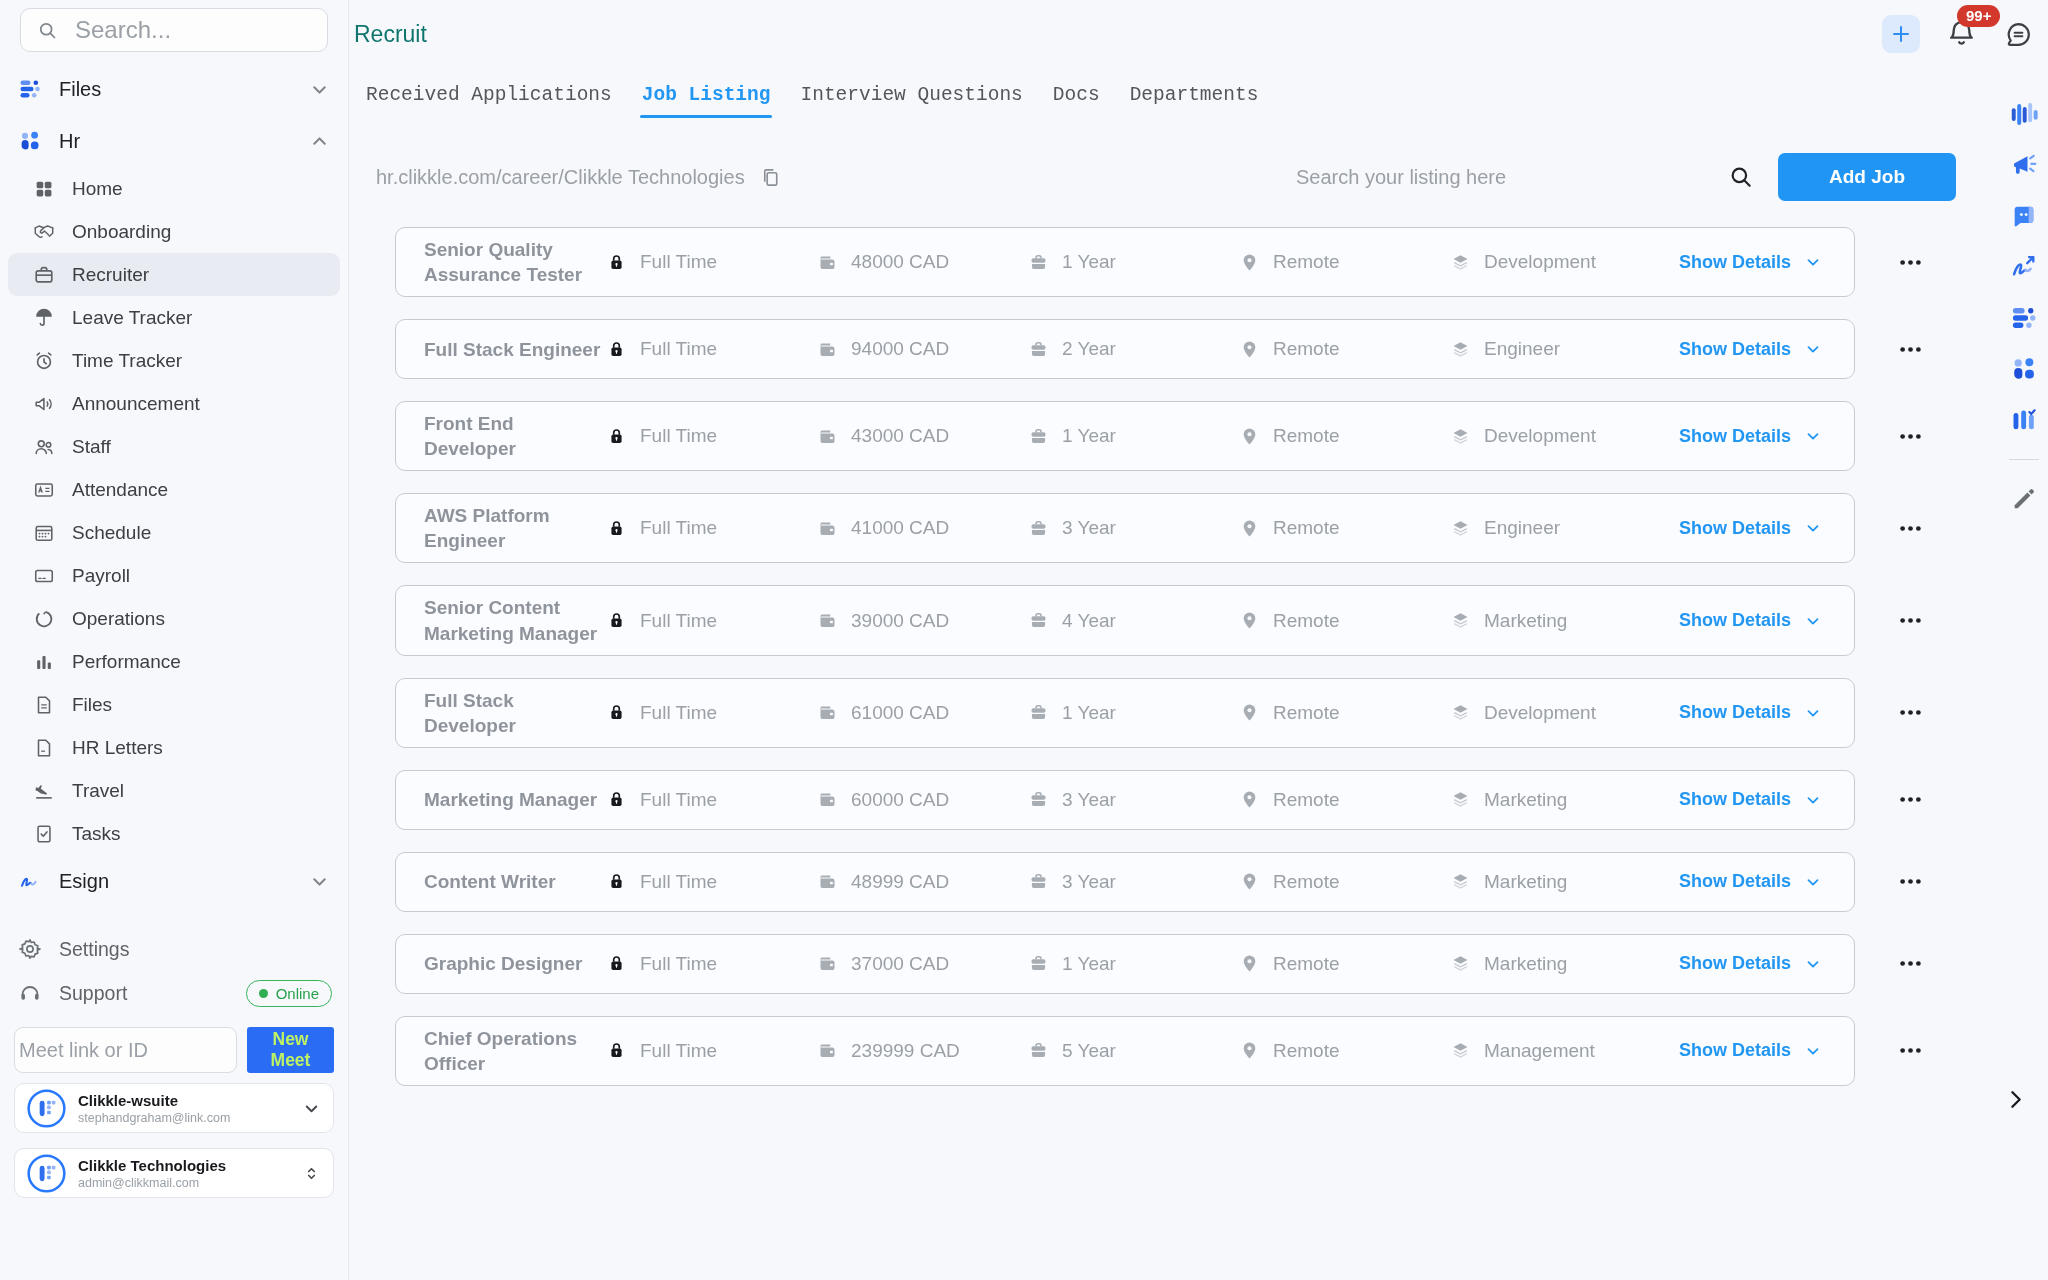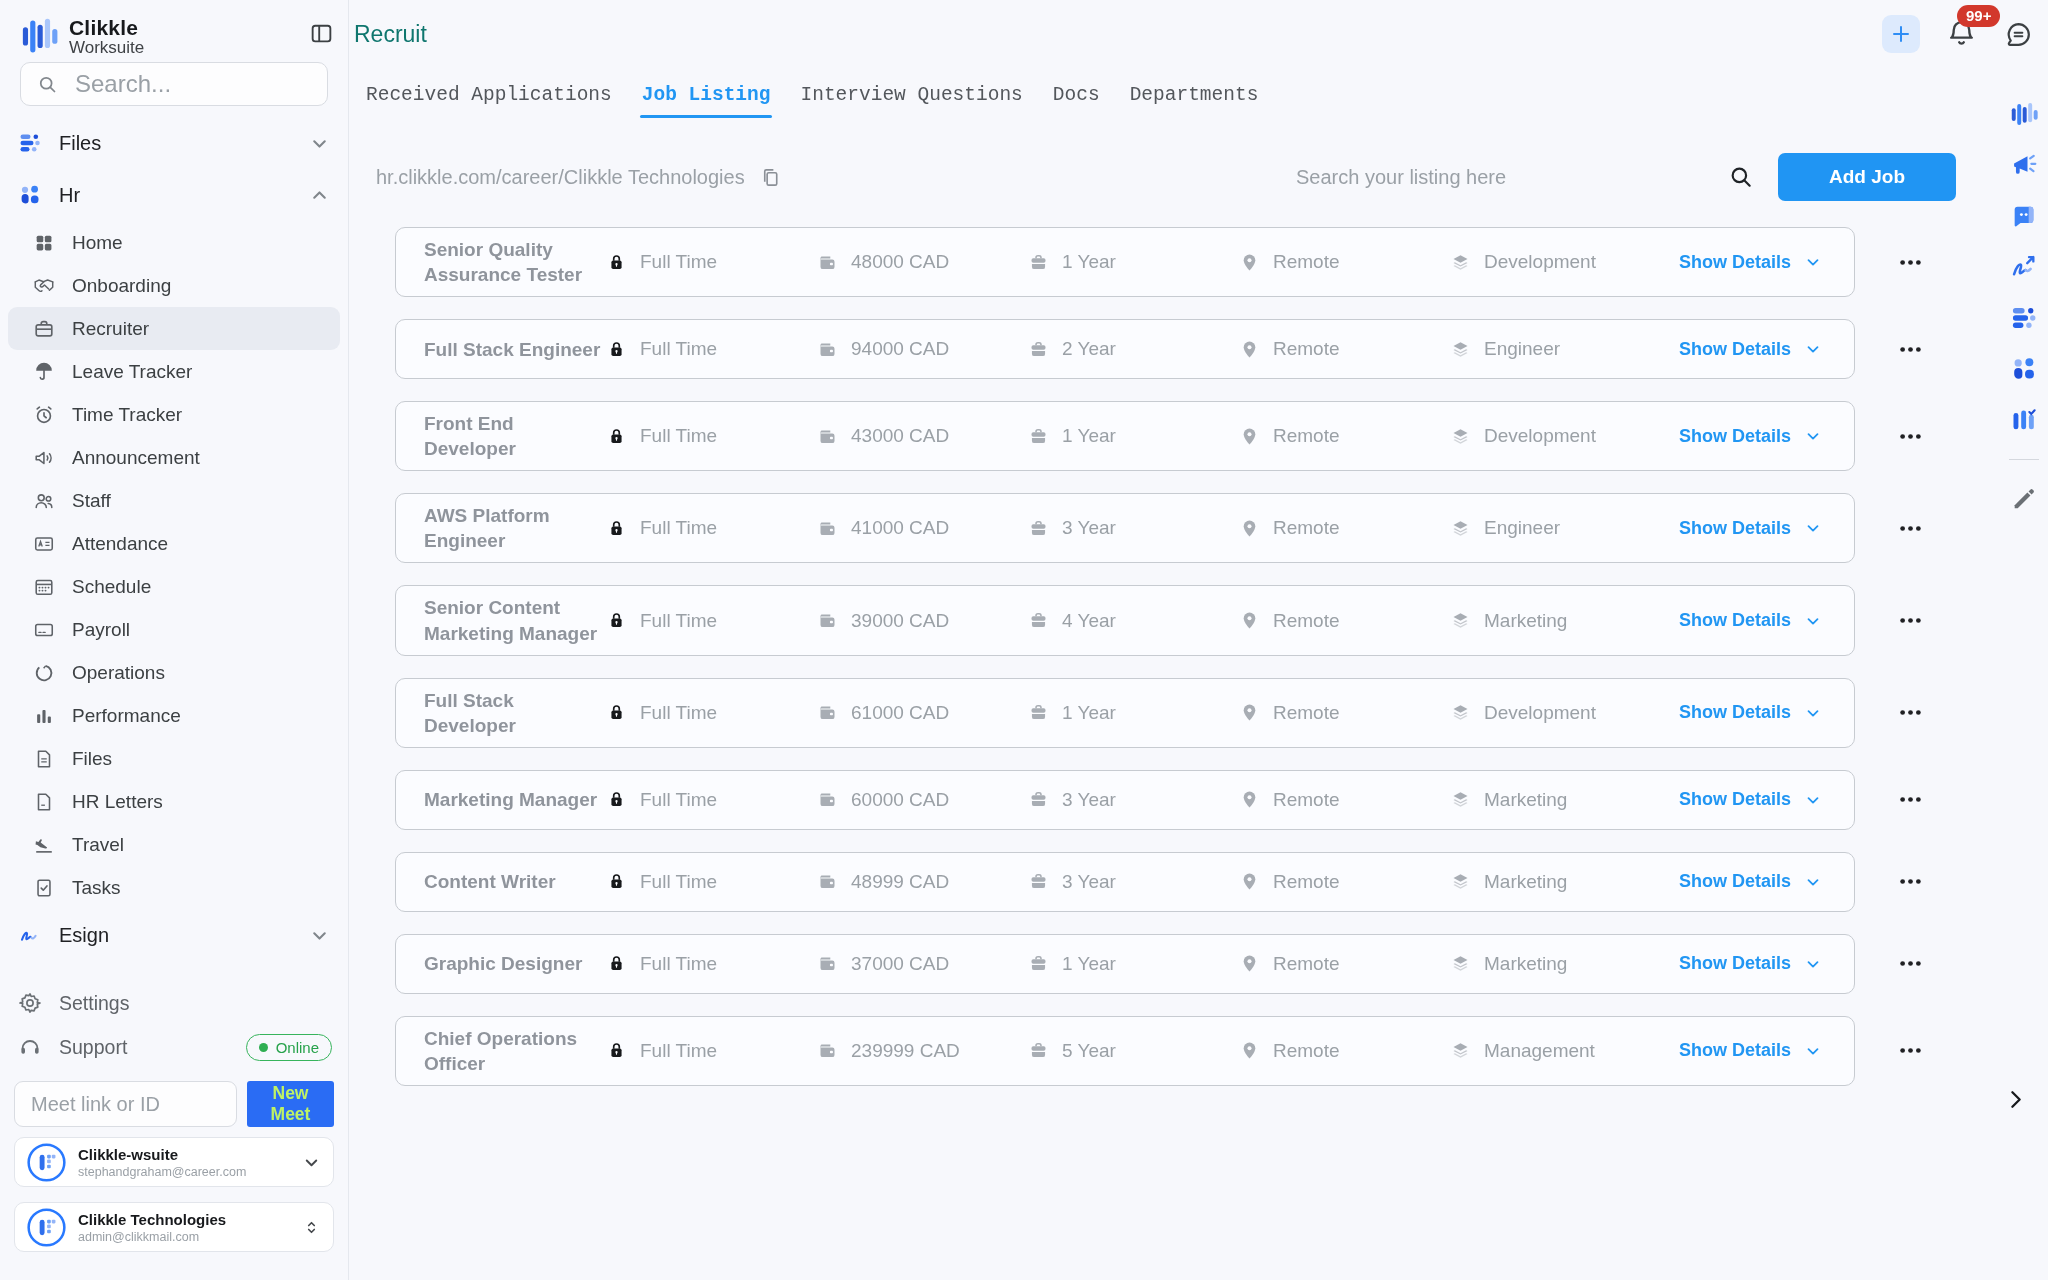--- a/index.html
+++ b/index.html
@@ -40,21 +40,21 @@
   .side-footer{margin-top:20px;}
   .foot-item{height:44px;display:flex;align-items:center;gap:17px;padding:0 16px 0 18px;
              color:#5f6368;font-size:19.5px;cursor:pointer;}
   .foot-item .ic{width:24px;height:24px;color:#6b7075;}
   .online-badge{margin-left:auto;display:flex;align-items:center;gap:8px;border:1.5px solid #37b45c;
                 border-radius:999px;padding:4px 12px;color:#27a24b;font-size:15px;}
   .online-dot{width:9px;height:9px;border-radius:50%;background:#2fae52;}
 
   .meet-row{display:flex;gap:10px;margin:12px 14px 0;}
   .meet-input{flex:1;min-width:0;height:44px;border:1px solid #d9dce2;border-radius:9px;background:#fdfdfe;
-              padding:0 16px;font-size:20px;color:#0f766e;outline:none;}
+              padding:0 4px;font-size:20px;color:#0f766e;outline:none;}
   .meet-btn{width:87px;height:46px;background:#2a6cf4;color:#bef264;border:none;border-radius:3px;
             font-size:17.5px;font-weight:700;}
 
   .accounts{margin:10px 14px 0;display:flex;flex-direction:column;gap:15px;}
   .account{height:48px;background:#fff;border:1px solid #e2e5eb;border-radius:10px;
            display:flex;align-items:center;gap:12px;padding:0 12px;cursor:pointer;}
   .avatar{width:39px;height:39px;}
   .acc-meta{display:flex;flex-direction:column;}
   .acc-name{font-size:15px;font-weight:700;color:#17191c;}
   .acc-email{font-size:12.5px;color:#9aa0a6;margin-top:2px;}
@@ -109,41 +109,20 @@
               align-items:center;gap:23px;}
   .rail-btn{width:28px;height:28px;background:none;border:none;padding:0;}
   .rail-divider{width:30px;height:1px;background:#d5d8de;margin:2px 0;}
 </style>
 </head>
 <body>
 
 <div class="app">
 
   <aside class="sidebar">
-    <div class="brand-row">
-      <span class="ic logo">
-          <svg viewBox="0 0 44 48">
-            <rect x="1" y="14" width="6" height="21" rx="3" fill="#2a5bd7"></rect>
-            <rect x="9.5" y="6" width="6" height="37" rx="3" fill="#3b82f6"></rect>
-            <rect x="18" y="11" width="6" height="27" rx="3" fill="#2a5bd7"></rect>
-            <rect x="26.5" y="4" width="6" height="34" rx="3" fill="#a9c6fb"></rect>
-            <rect x="35" y="16" width="6" height="17" rx="3" fill="#6ea1f7"></rect>
-          </svg>
-        </span>
-      <span class="brand-text">
-        <span class="brand-name">Clikkle</span>
-        <span class="brand-suite">Worksuite</span>
-      </span>
-      <button class="panel-toggle ic">
-          <svg viewBox="0 0 24 24" fill="none" stroke="currentColor" stroke-width="1.8">
-            <rect x="3.5" y="4.5" width="17" height="15" rx="2.5"></rect>
-            <path d="M9.8 4.5v15"></path>
-          </svg>
-        </button>
-    </div>
 
     <label class="side-search">
       <span class="ic">
           <svg viewBox="0 0 24 24" fill="none" stroke="currentColor" stroke-width="2" stroke-linecap="round">
             <circle cx="10.5" cy="10.5" r="6.2"></circle>
             <path d="M15.2 15.2 20 20"></path>
           </svg>
         </span>
       <input placeholder="Search..." style="">
     </label>
@@ -394,21 +373,21 @@
               <circle cx="20" cy="20" r="18.3" fill="#fff" stroke="#2979ff" stroke-width="2.6"></circle>
               <rect x="13" y="12" width="5" height="16" rx="2.5" fill="#2f6fed"></rect>
               <rect x="20.6" y="12" width="3.8" height="3.8" rx="1.1" fill="#6ea1f7"></rect>
               <rect x="25.4" y="12" width="3.8" height="3.8" rx="1.1" fill="#93b4f8"></rect>
               <rect x="20.6" y="17" width="3.8" height="3.8" rx="1.1" fill="#93b4f8"></rect>
               <rect x="20.6" y="22.2" width="3.8" height="3.8" rx="1.1" fill="#6ea1f7"></rect>
             </svg>
           </span>
           <div class="acc-meta">
             <div class="acc-name">Clikkle-wsuite</div>
-            <div class="acc-email">stephandgraham@career.com</div>
+            <div class="acc-email">stephandgraham@link.com</div>
           </div>
           <span class="ic acc-ctl">
             <svg viewBox="0 0 24 24" fill="none" stroke="currentColor" stroke-width="2.4" stroke-linecap="round" stroke-linejoin="round">
               <path d="M6 9.5l6 6 6-6"></path>
             </svg>
           </span>
         </div>
         <div class="account">
           <span class="ic avatar">
             <svg viewBox="0 0 40 40">

